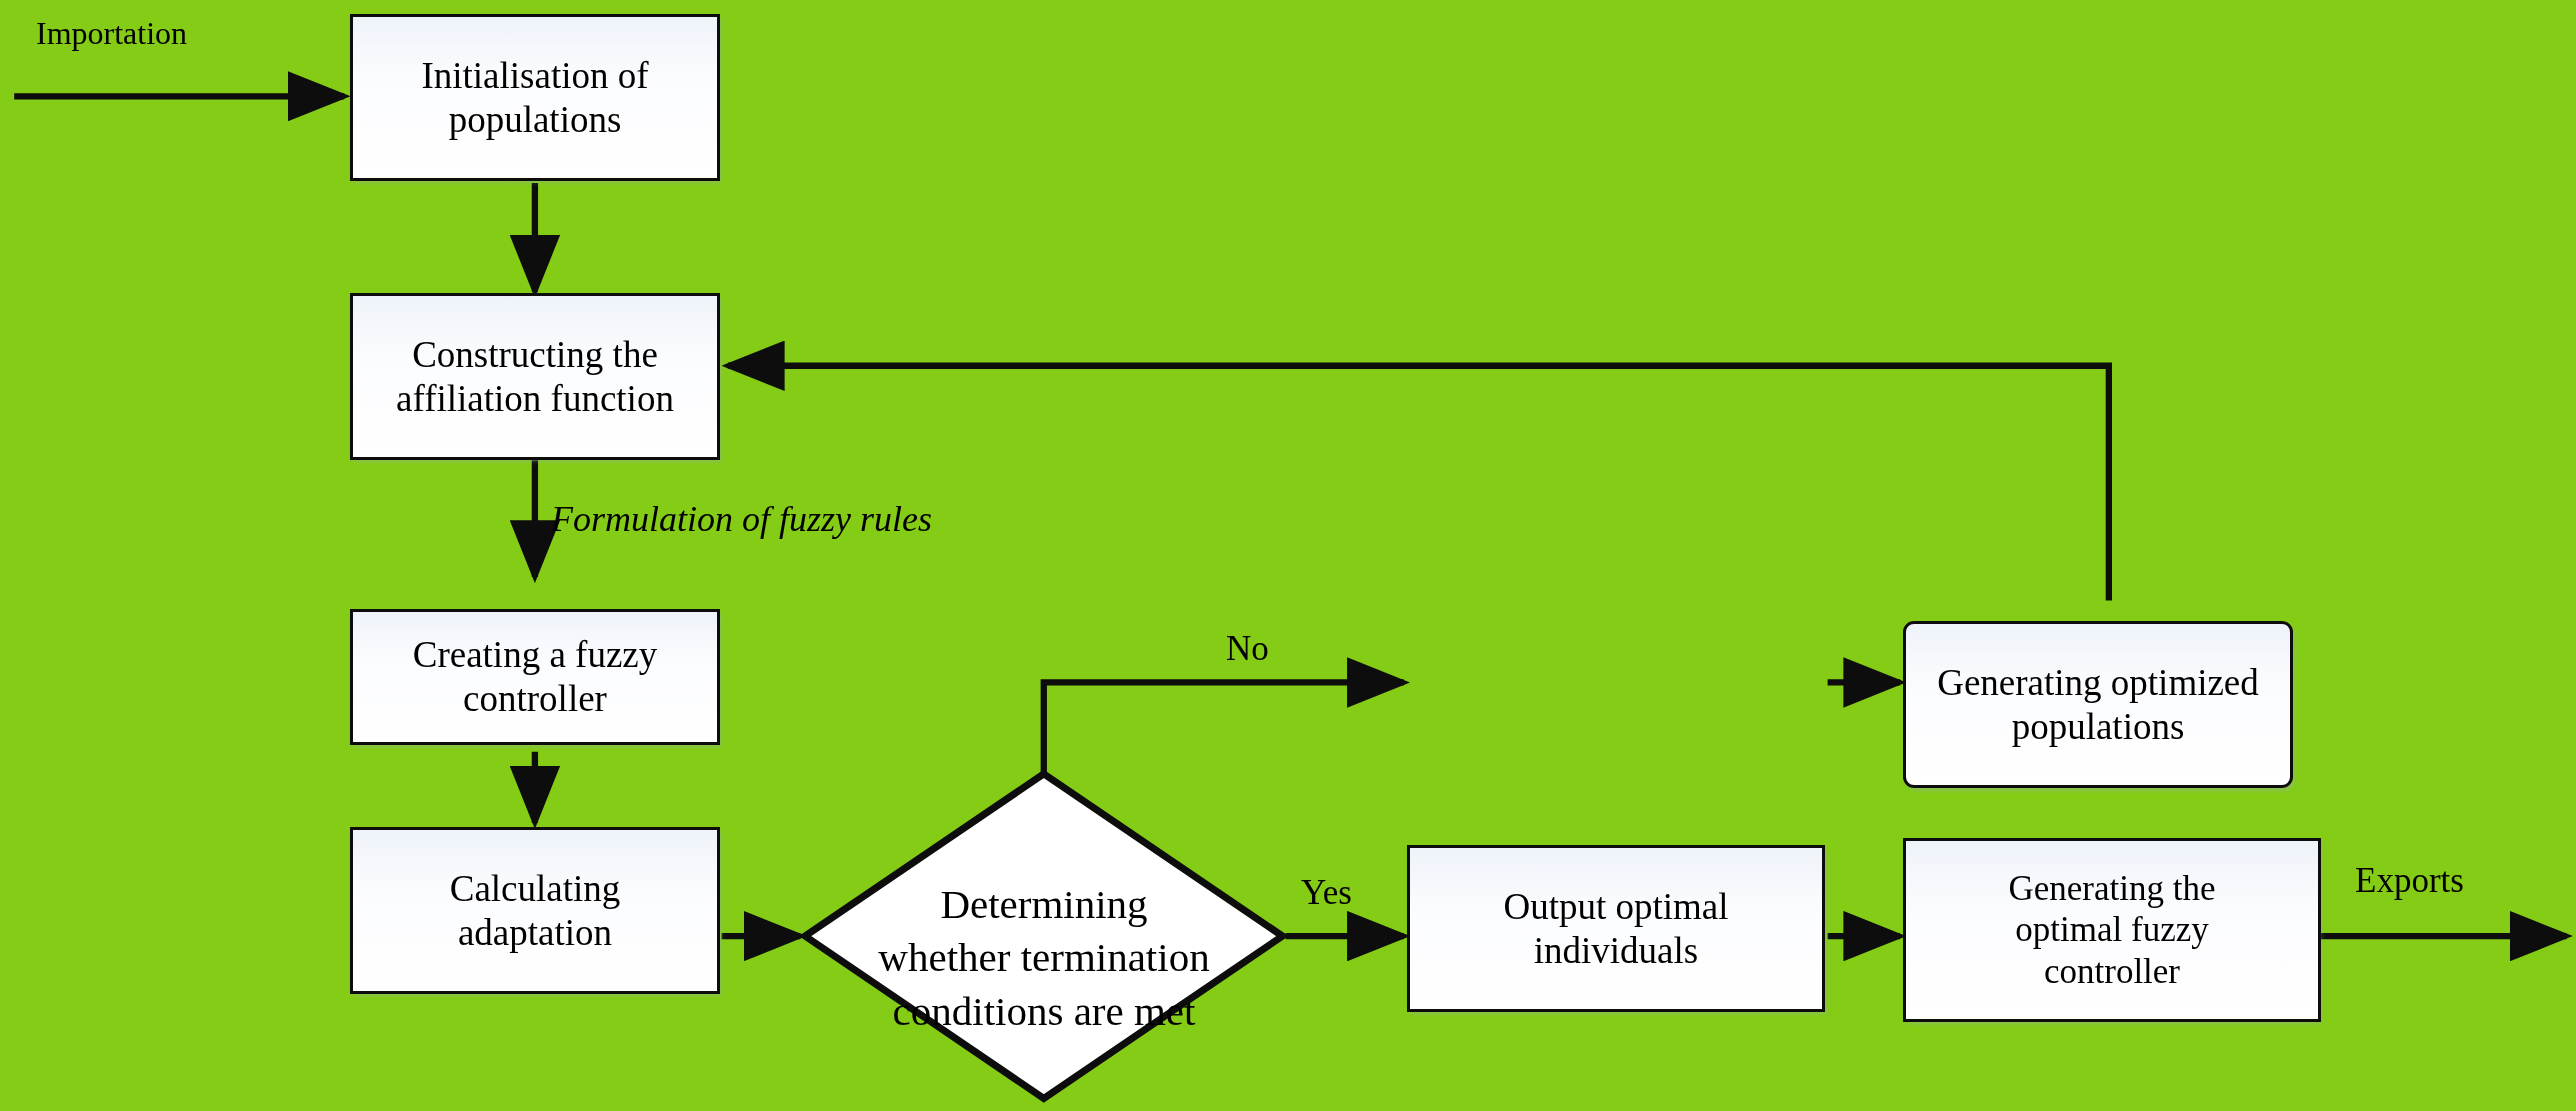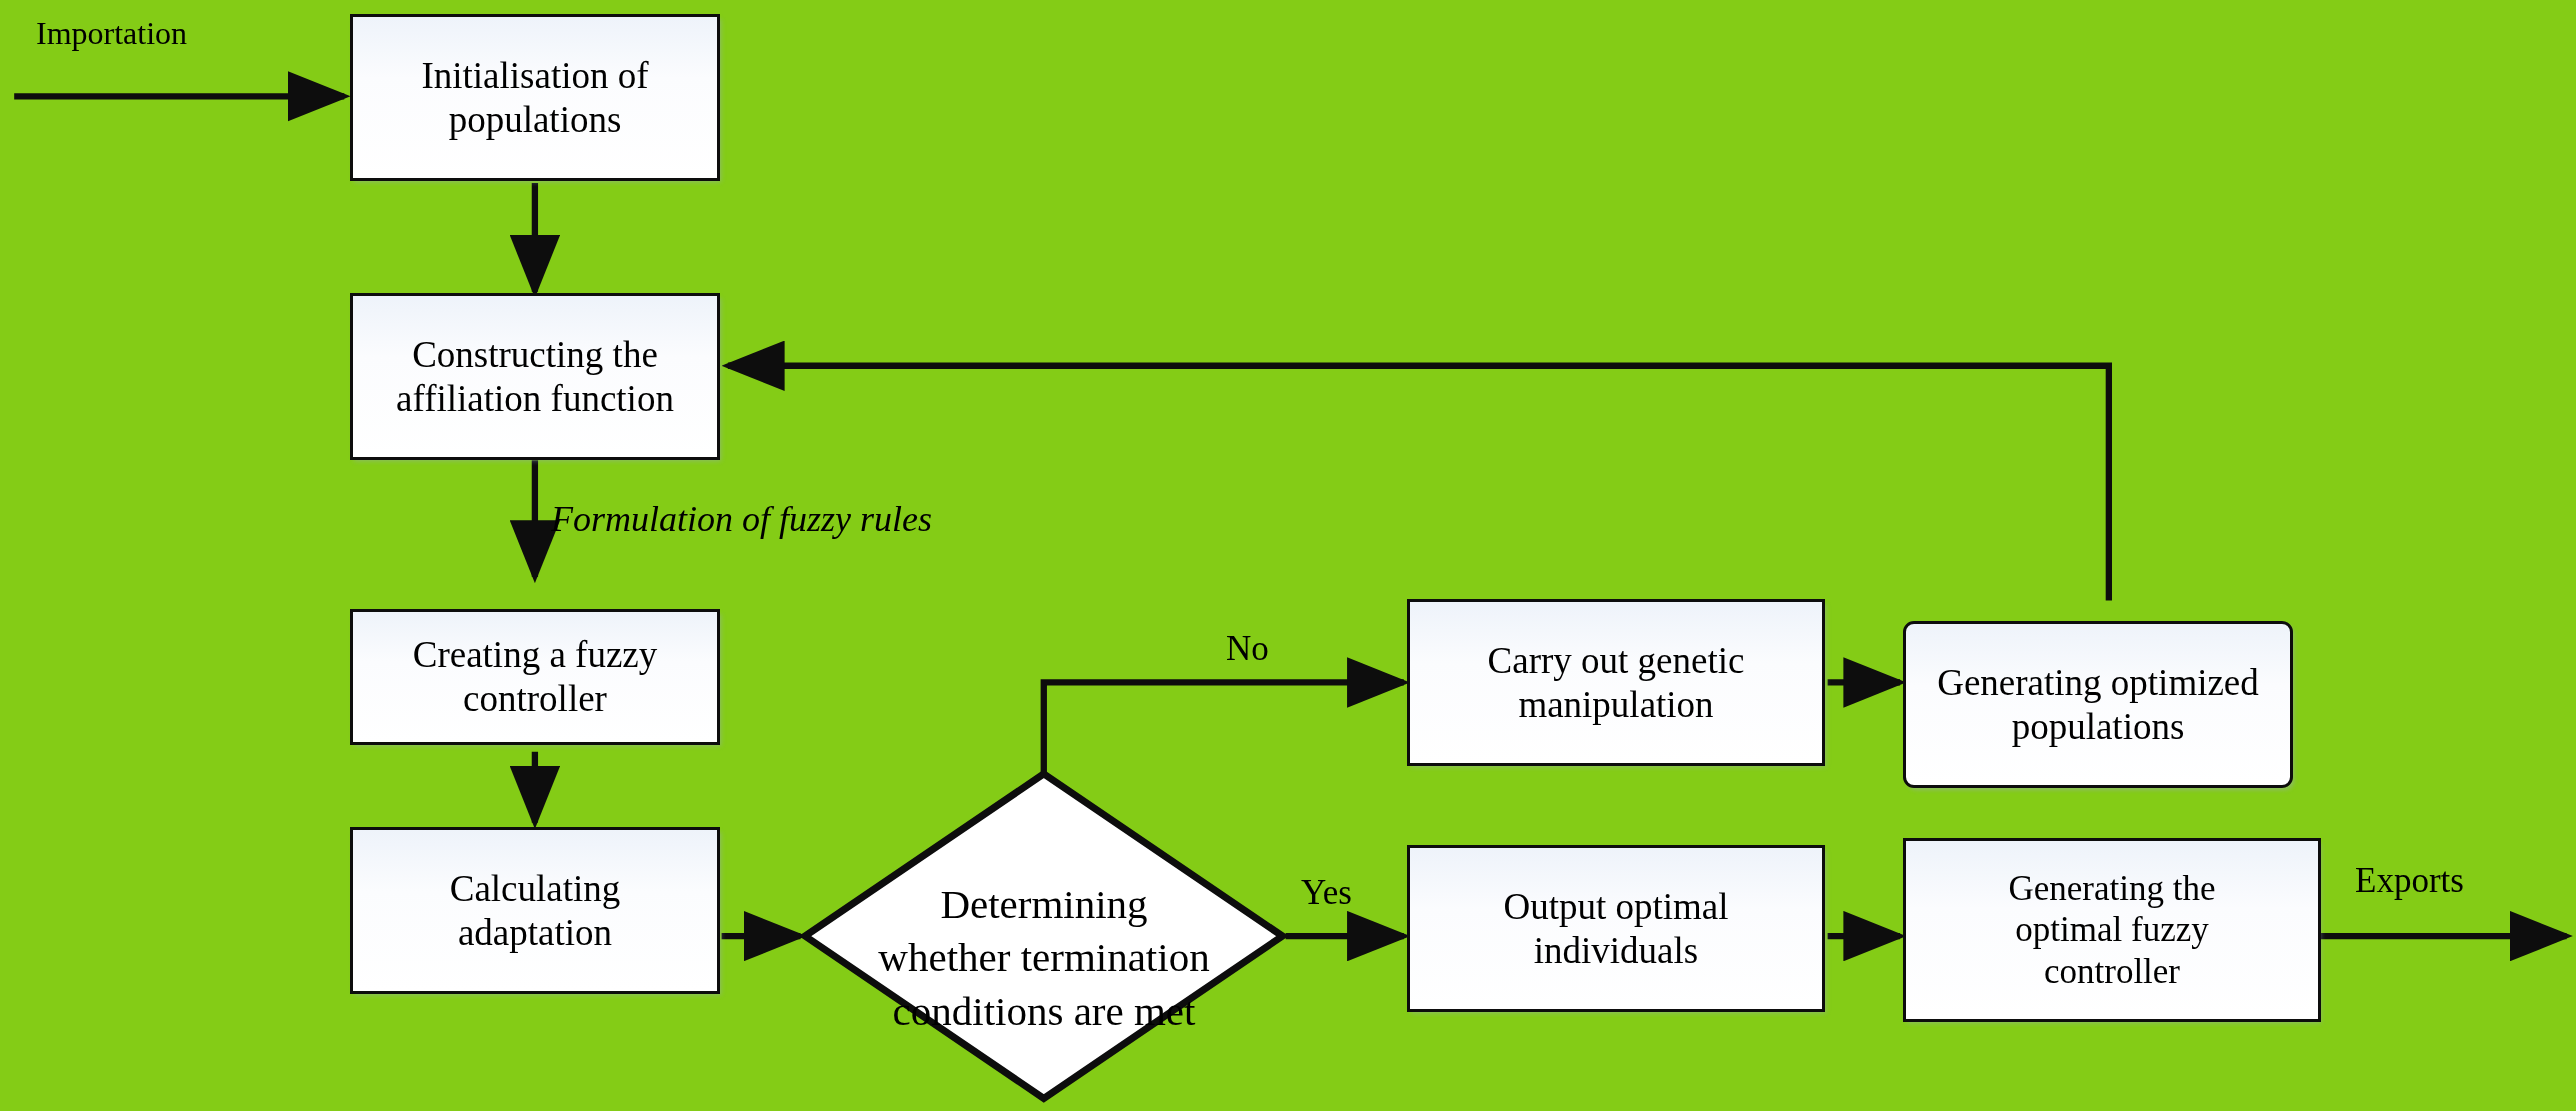--- a/index.html
+++ b/index.html
@@ -121,24 +121,20 @@
   <div class="node" style="left:350px; top:609px; width:370px; height:136px;">
     <span class="nodetext">Creating a fuzzy
 controller</span>
   </div>
 
   <div class="node" style="left:350px; top:827px; width:370px; height:167px;">
     <span class="nodetext">Calculating
 adaptation</span>
   </div>
 
-  <div class="node" style="left:1407px; top:599px; width:418px; height:167px;">
-    <span class="nodetext">Carry out genetic
-manipulation</span>
-  </div>
 
   <div class="node" style="left:1903px; top:621px; width:390px; height:167px;border-radius:11px;">
     <span class="nodetext">Generating optimized
 populations</span>
   </div>
 
   <div class="node" style="left:1407px; top:845px; width:418px; height:167px;">
     <span class="nodetext">Output optimal
 individuals</span>
   </div>

